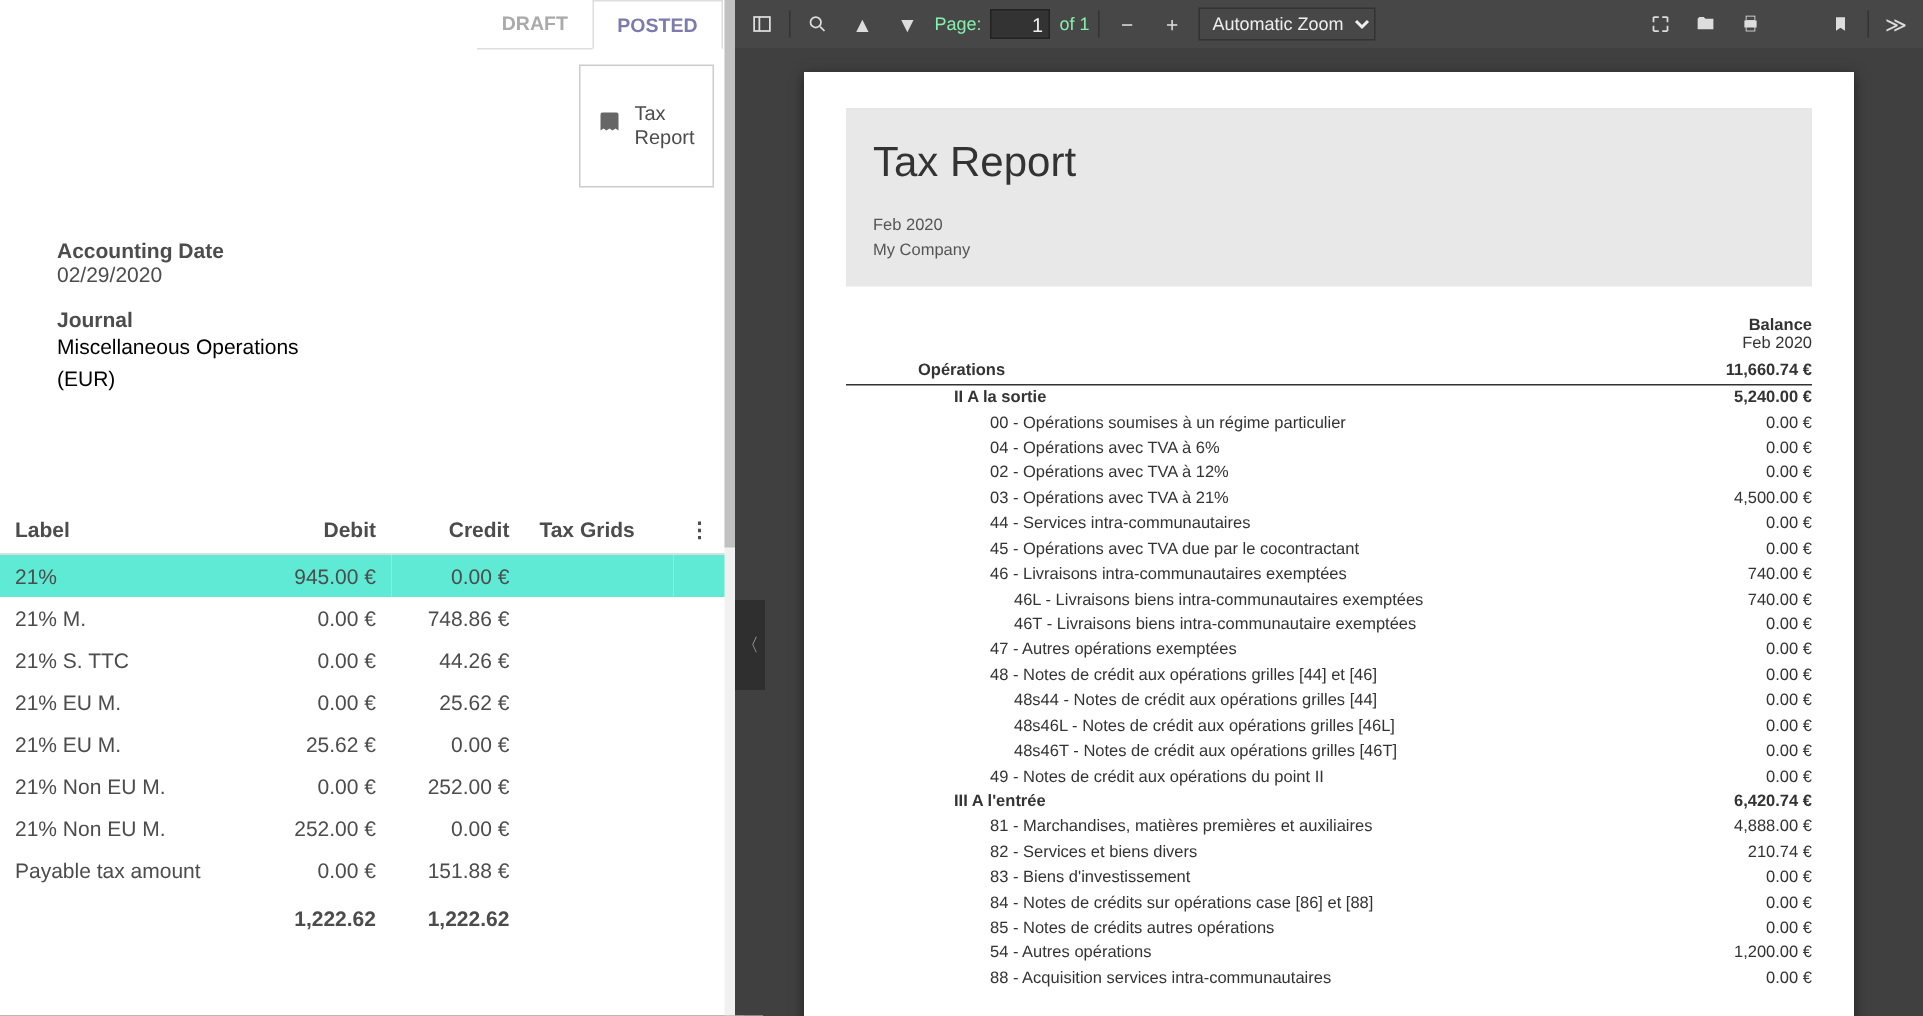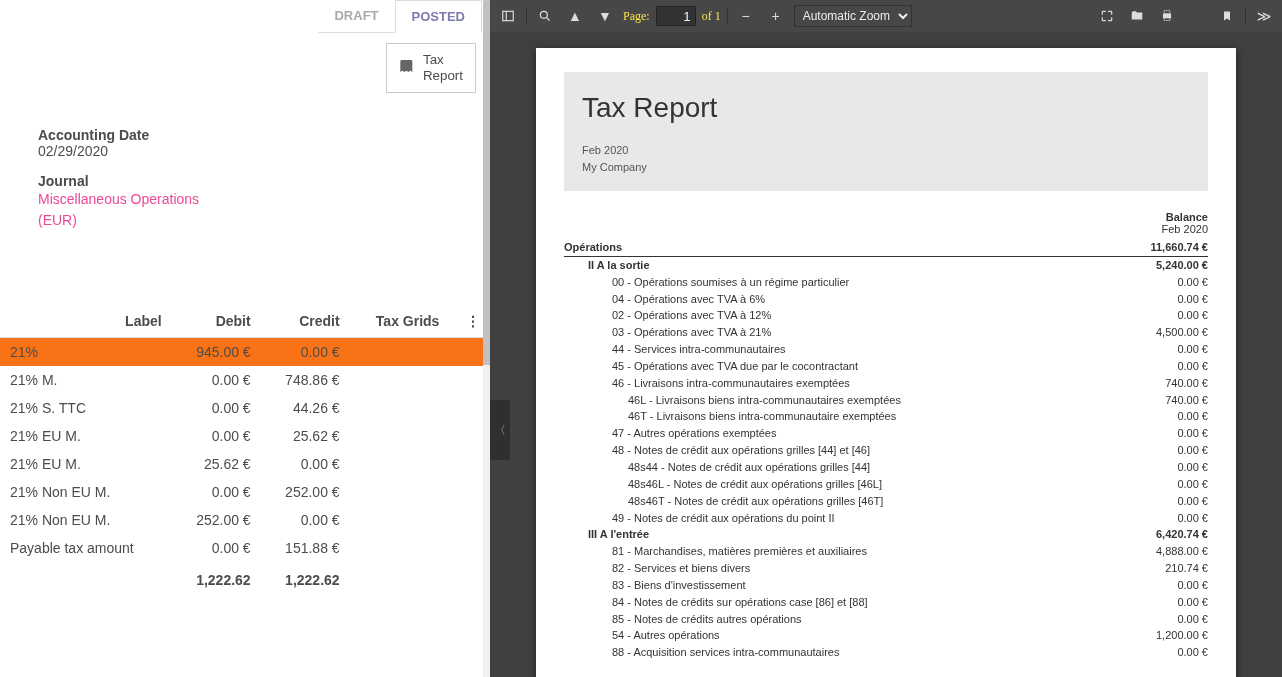--- a/index.html
+++ b/index.html
@@ -3,55 +3,55 @@
 <meta charset="utf-8">
 <style>
 * { box-sizing: border-box; margin: 0; padding: 0; }
 body { font-family: "Helvetica Neue", Arial, sans-serif; font-size: 13px; color: #4c4c4c; background: #fff; width: 1282px; height: 677px; overflow: hidden; }
 .app { display: flex; height: 100%; border-radius: 19px; }
 .left-panel { width: 490px; height: 100%; position: relative; background: #fff; }
 .status-tabs { display: flex; justify-content: flex-end; padding-right: 8px; }
 .status-tab { padding: 8px 16px; font-size: 13px; font-weight: 600; color: #aaa; border-bottom: 1px solid #ddd; }
 .status-tab.active { color: #7c7bad; border: 1px solid #ddd; border-bottom: 1px solid #fff; background: #fff; position: relative; top: 0; }
 .action-button-row { display: flex; justify-content: flex-end; padding: 10px 14px; }
-.tax-report-btn { border: 1px solid #ccc; background: #fff; padding: 8px 12px; display: flex; align-items: center; cursor: pointer; color: #4c4c4c; }
+.tax-report-btn { border: 1px solid #ccc; background: #fff; padding: 24px 12px; display: flex; align-items: center; cursor: pointer; color: #4c4c4c; }
 .tax-report-btn .icon { margin-right: 8px; font-size: 16px; color: #666; }
 .fields { padding: 24px 18px 30px 38px; }
 .field-row { display: flex; margin-bottom: 14px; flex-direction: column; }
 .field-label { width: 165px; font-weight: 700; color: #4c4c4c; font-size: 14px; }
 .field-value { color: #4c4c4c; font-size: 14px; }
-.field-value.link { color: #ec4899; cursor: pointer; line-height: 1.5; }
+.field-value.link { color: #000000; cursor: pointer; line-height: 1.5; }
 .journal-table { width: 100%; border-collapse: collapse; margin-top: 30px; }
-.journal-table th { text-align: right; font-weight: 700; font-size: 14px; padding: 8px 10px; border-bottom: 1px solid #ddd; color: #4c4c4c; }
+.journal-table th { text-align: left; font-weight: 700; font-size: 14px; padding: 8px 10px; border-bottom: 1px solid #ddd; color: #4c4c4c; }
 .journal-table th.num, .journal-table td.num { text-align: right; }
 .journal-table td { padding: 6px 10px; font-size: 14px; color: #4c4c4c; }
-.journal-table tr.data-row:first-of-type { background: #f97316; }
+.journal-table tr.data-row:first-of-type { background: #5eead4; }
 .journal-table tfoot td { font-weight: 700; padding-top: 10px; }
 .kebab { text-align: center; font-size: 16px; color: #666; cursor: pointer; }
 .left-scroll { position: absolute; right: -6px; top: 0; width: 13px; height: 100%; }
 .left-scroll-track { width: 13px; height: 100%; background: #f1f1f1; }
 .left-scroll-thumb { width: 13px; height: 365px; background: #c1c1c1; position: absolute; top: 0; }
 .pdf-viewer { flex: 1; background: #404040; display: flex; flex-direction: column; position: relative; }
 .pdf-toolbar { height: 32px; background: #474747; display: flex; align-items: center; color: #f2f2f2; font-size: 12px; padding: 0 6px; gap: 6px; }
 .tb-icon { width: 24px; height: 24px; display: flex; align-items: center; justify-content: center; cursor: pointer; font-size: 14px; color: #ddd; }
 .tb-sep { width: 1px; height: 18px; background: #333; }
-.tb-label { color: #fde047; font-family: Liberation Serif, serif; }
+.tb-label { color: #86efac; }
 .page-input { width: 40px; height: 20px; background: #333; border: 1px solid #222; color: #eee; text-align: right; padding: 0 4px; }
 .zoom-select { background: #474747; border: 1px solid #333; color: #eee; height: 22px; font-size: 12px; padding: 0 4px; }
 .tb-spacer { flex: 1; }
 .pdf-scroll { flex: 1; overflow: auto; padding: 16px 22px; position: relative; }
 .pdf-page { width: 700px; background: #fff; margin: 0 auto; box-shadow: 0 2px 8px rgba(0,0,0,0.5); padding: 24px 28px; font-family: Arial, sans-serif; color: #333; }
 .report-header { background: #e8e8e8; padding: 20px 18px 16px; margin-bottom: 20px; }
 .report-title { font-size: 28px; font-weight: 400; color: #333; margin-bottom: 18px; }
 .report-meta { font-size: 11px; color: #555; line-height: 1.5; }
 .report-balance-hdr { text-align: right; font-size: 11px; font-weight: 700; }
 .report-balance-sub { text-align: right; font-size: 11px; margin-bottom: 4px; }
 .report-table { width: 100%; font-size: 11px; }
 .report-row { display: flex; justify-content: space-between; padding: 1px 0; line-height: 1.35; }
-.report-row .lbl { flex: 1; white-space: nowrap; overflow: hidden; }
+.report-row .lbl { flex: 1; white-space: nowrap; overflow: hidden; margin-left: 48px; }
 .report-row .val { width: 80px; text-align: right; }
 .section-head { font-weight: 700; border-bottom: 1px solid #333; margin-top: 2px; }
 .sub-head { font-weight: 700; }
 .indent-1 { padding-left: 24px; }
 .indent-2 { padding-left: 48px; }
 .indent-3 { padding-left: 64px; }
 .collapse-tab { position: absolute; left: 0; top: 400px; width: 20px; height: 60px; background: #2f2f2f; color: #aaa; display: flex; align-items: center; justify-content: center; cursor: pointer; font-size: 12px; }
 </style>
 </head>
 <body>

